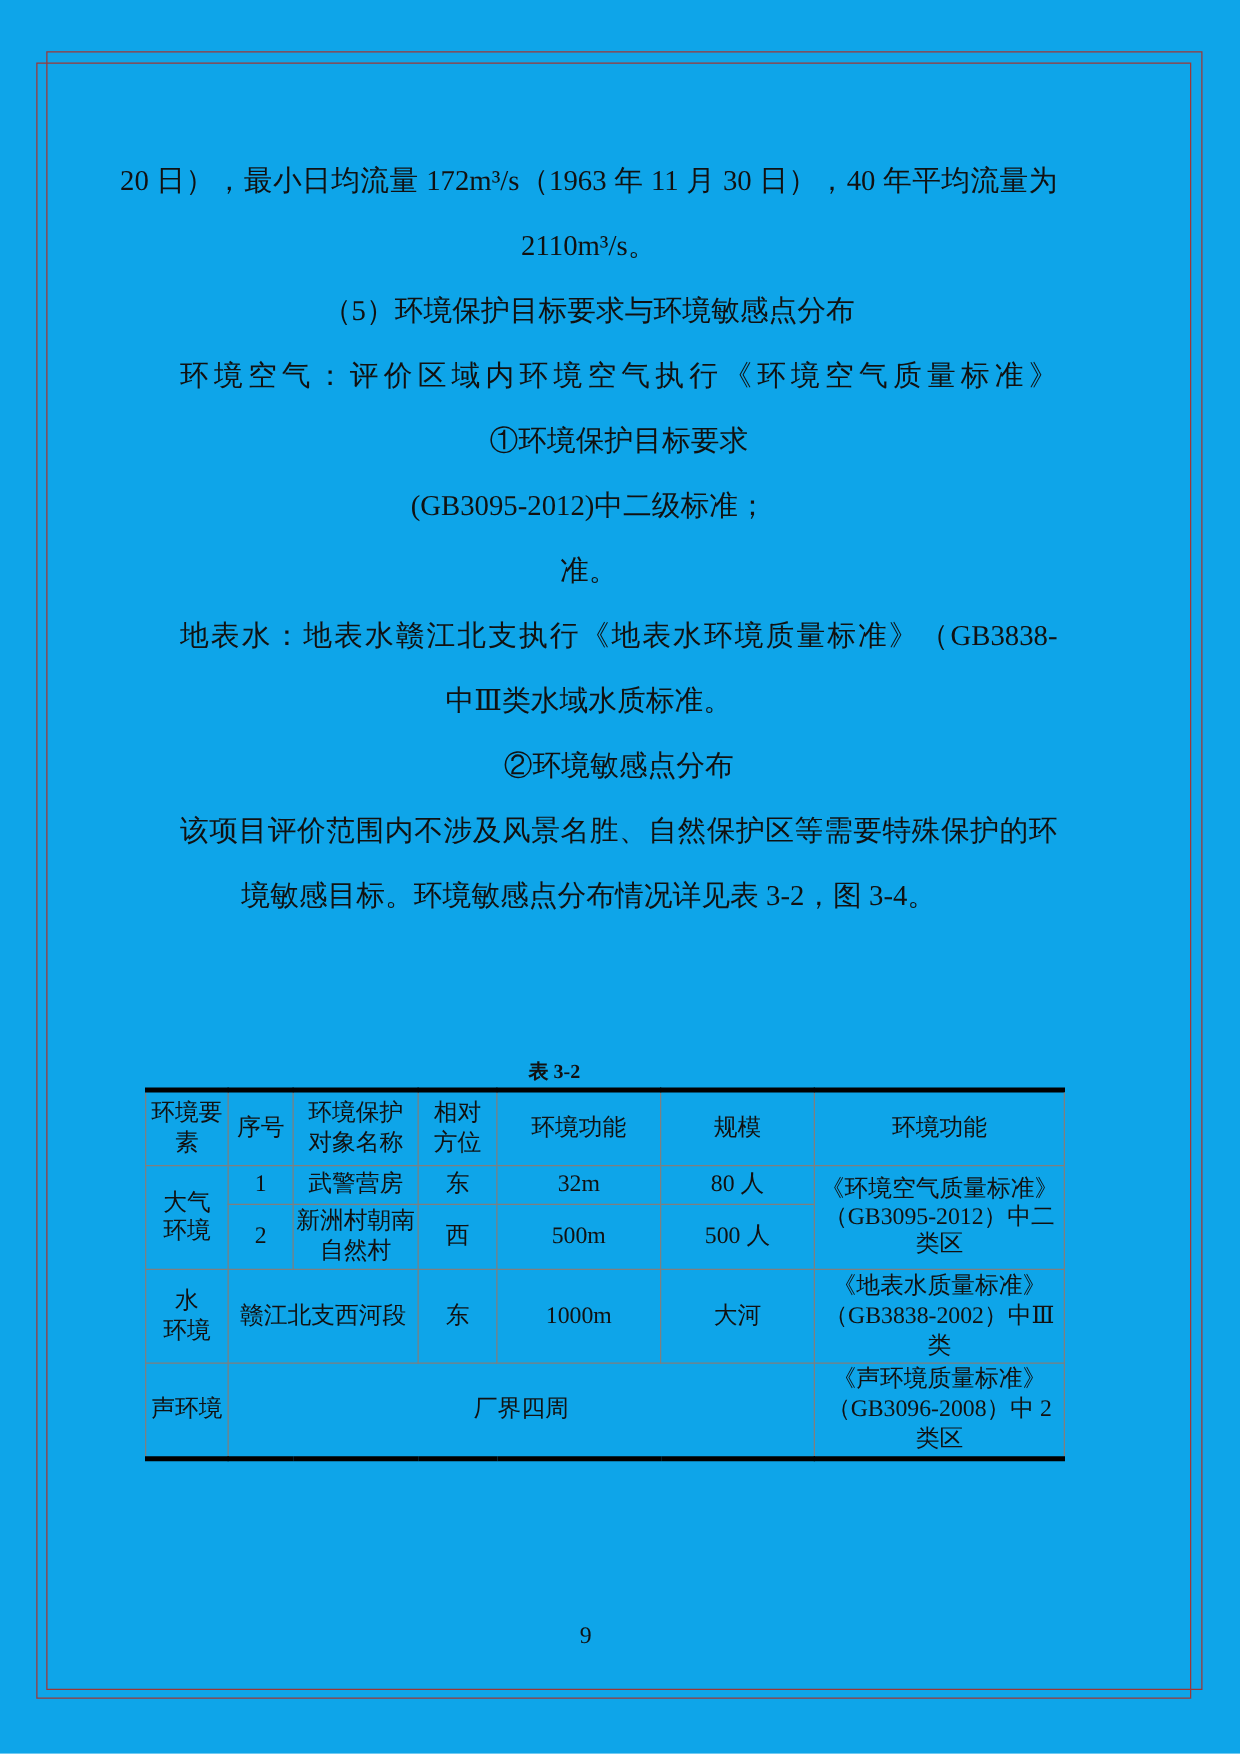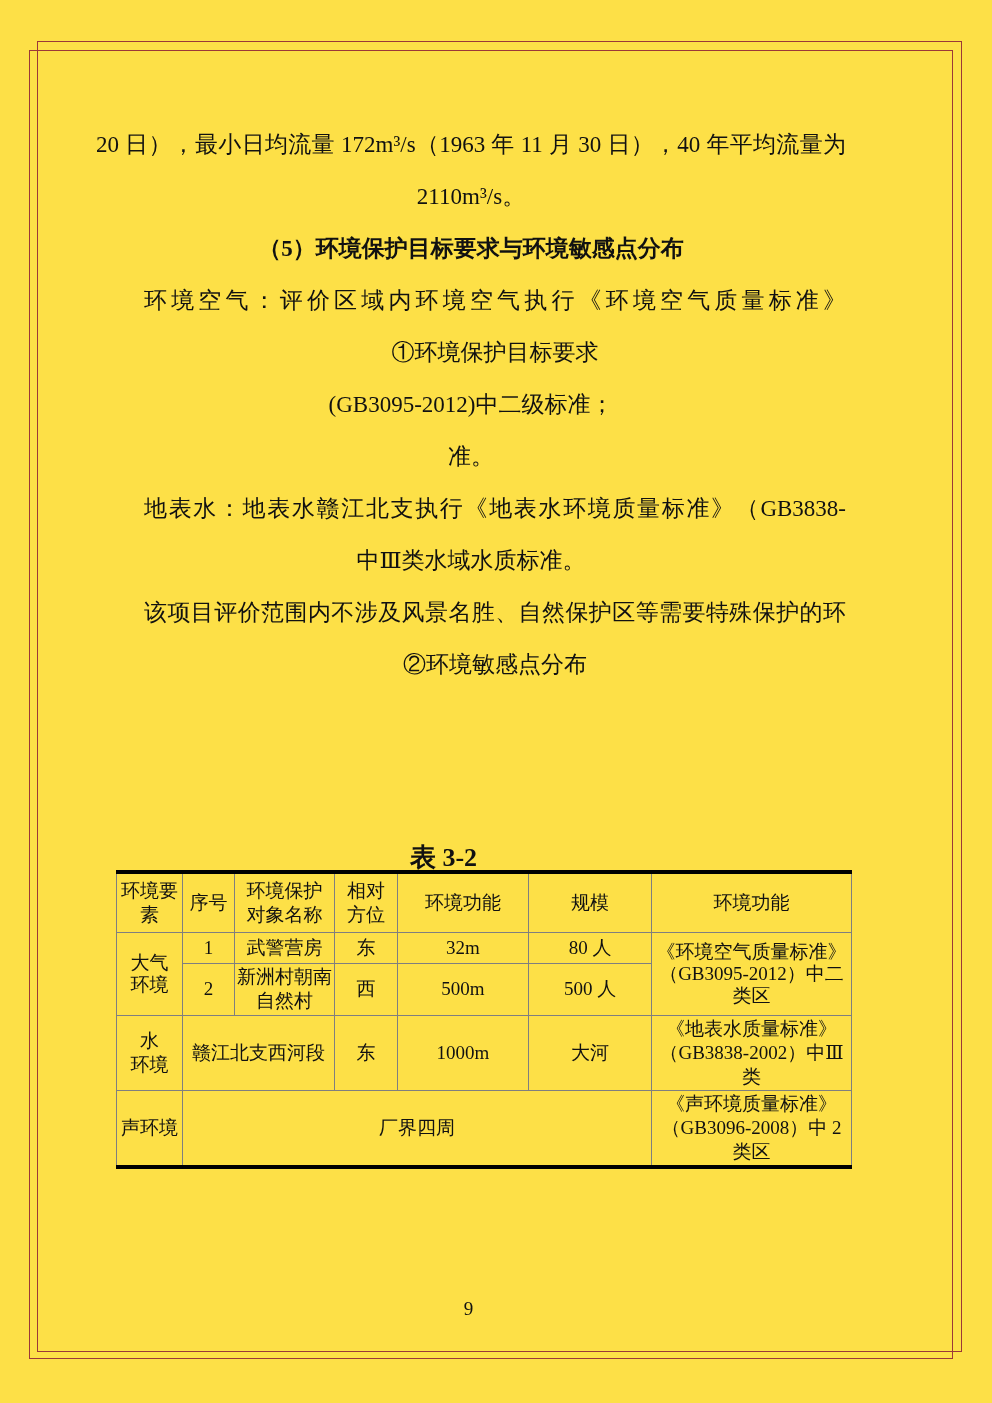--- a/index.html
+++ b/index.html
@@ -1,21 +1,21 @@
 <!DOCTYPE html>
 <html><head>
 <meta charset="utf-8">
 <style>
   * { margin: 0; padding: 0; box-sizing: border-box; }
   html, body { background: #ffffff; }
   .page {
     position: relative;
     width: 992px;
     height: 1403px;
-    background: #fde047;
+    background: #0ea5e9;
     font-family: "Liberation Serif", "DejaVu Serif", serif;
     color: #111;
     overflow: hidden;
   }
   
   .frame { position: absolute; border: 1.5px solid #9c3838; }
   .frame-a { left: 37px; top: 41px;  width: 925px; height: 1311px; }
   .frame-b { left: 29px; top: 50px;  width: 924px; height: 1309px; }
 
   
@@ -28,29 +28,29 @@
     overflow: hidden;
     text-align: center;
   }
   .ln.j {
     white-space: normal;
     text-align: justify;
     text-align-last: justify;
     text-justify: inter-character;
   }
   .ln.ind { padding-left: 48px; }
-  .ln.hd { font-weight: bold; }
+  .ln.hd { font-weight: normal; }
 
   
   .tbl-caption {
     position: absolute;
     left: 102px; top: 846px; width: 735px; height: 24px;
     display: flex; justify-content: center; align-items: flex-start;
     gap: 48px; transform: translateX(-26px);
-    font-size: 26px; font-weight: bold; line-height: 24px;
+    font-size: 16px; font-weight: bold; line-height: 24px;
   }
 
   
   table.sens {
     position: absolute;
     left: 116px; top: 870px;
     width: 735px;
     border-collapse: collapse;
     table-layout: fixed;
     border-top: 4px solid #000;
@@ -95,22 +95,23 @@
   <div class="body-text">
     <div class="ln j">20 日），最小日均流量 172m³/s（1963 年 11 月 30 日），40 年平均流量为</div>
     <div class="ln">2110m³/s。</div>
     <div class="ln hd">（5）环境保护目标要求与环境敏感点分布</div>
     <div class="ln ind j">环境空气：评价区域内环境空气执行《环境空气质量标准》</div>
     <div class="ln ind">①环境保护目标要求</div>
     <div class="ln">(GB3095-2012)中二级标准；</div>
     <div class="ln">准。</div>
     <div class="ln ind j">地表水：地表水赣江北支执行《地表水环境质量标准》（GB3838-2002）</div>
     <div class="ln">中Ⅲ类水域水质标准。</div>
+    <div class="ln ind">②环境敏感点分布</div>
     <div class="ln ind j">该项目评价范围内不涉及风景名胜、自然保护区等需要特殊保护的环</div>
-    <div class="ln ind">②环境敏感点分布</div>
+    <div class="ln">境敏感目标。环境敏感点分布情况详见表 3-2，图 3-4。</div>
   </div>
 
   <div class="tbl-caption">
     <span>表 3-2</span>
   </div>
 
   <table class="sens">
     <colgroup>
       <col style="width:66px">
         <col style="width:52px">

